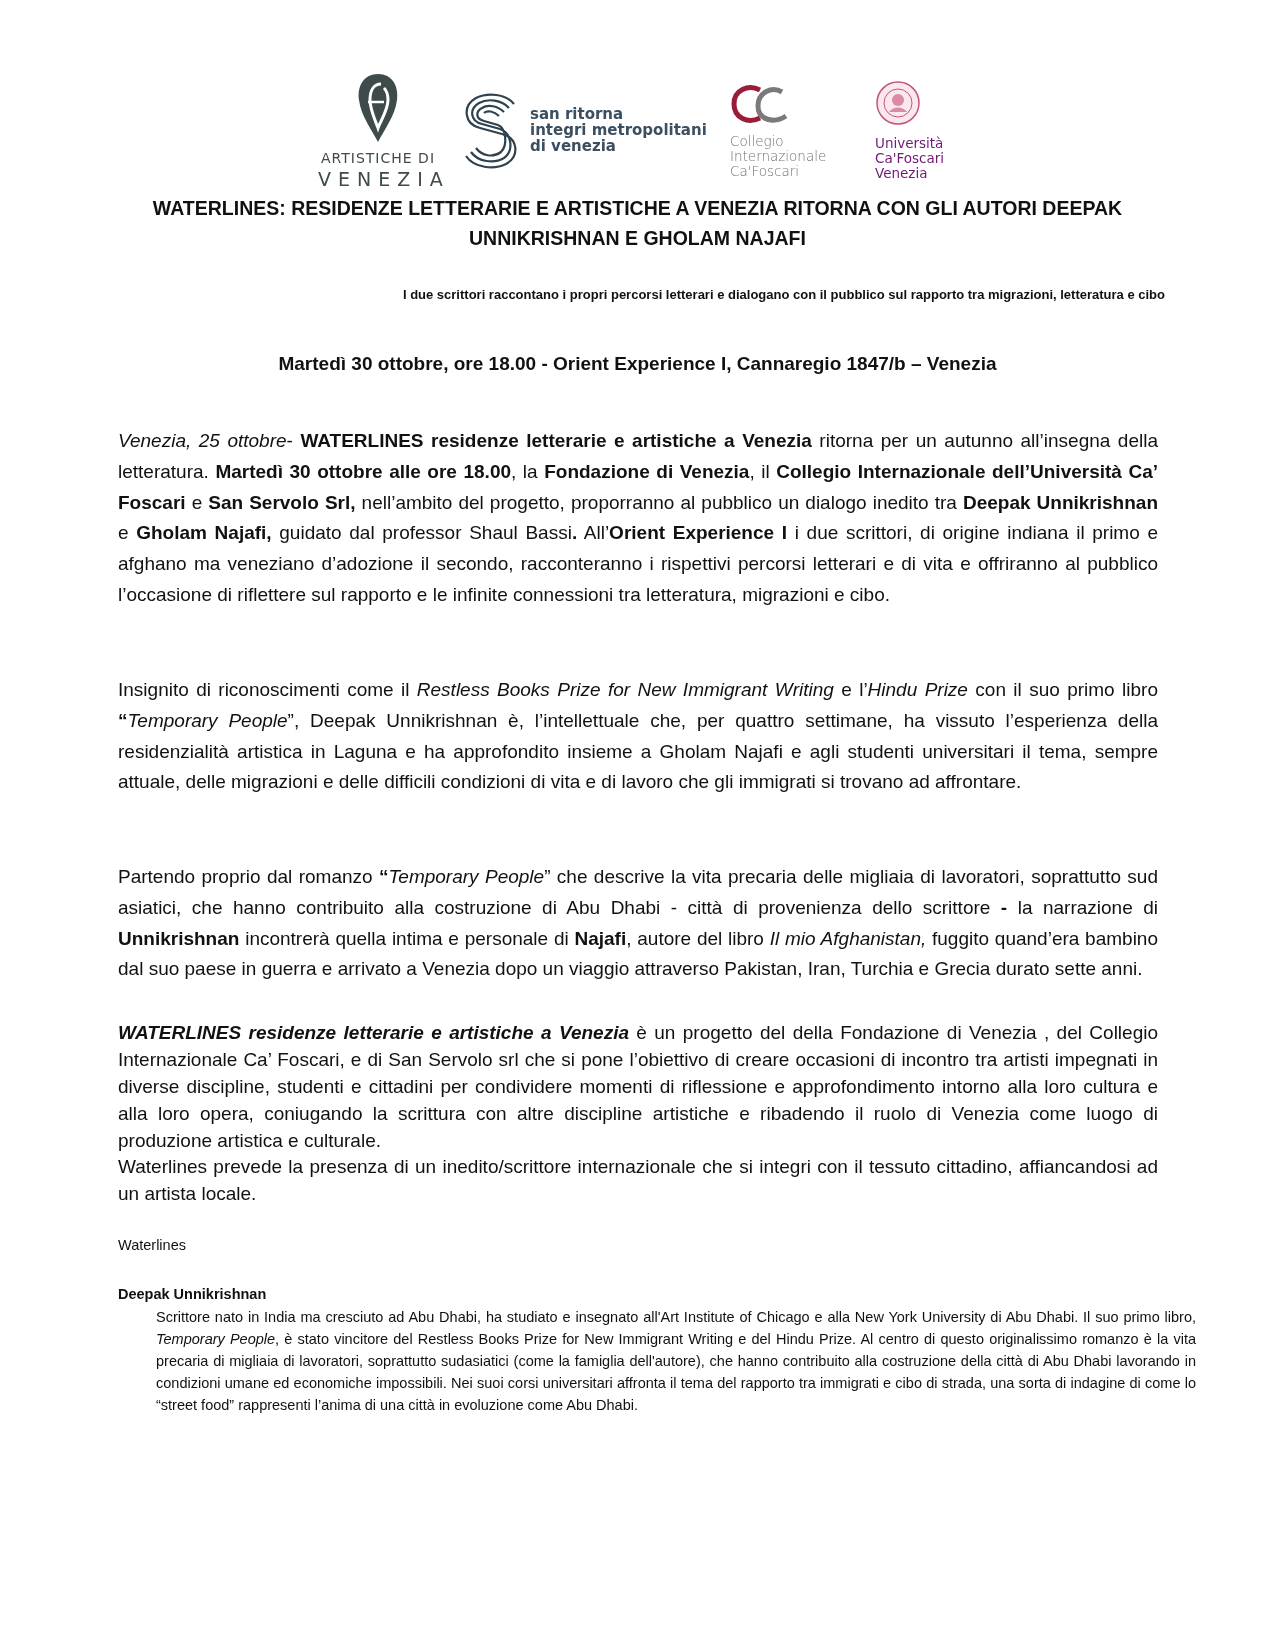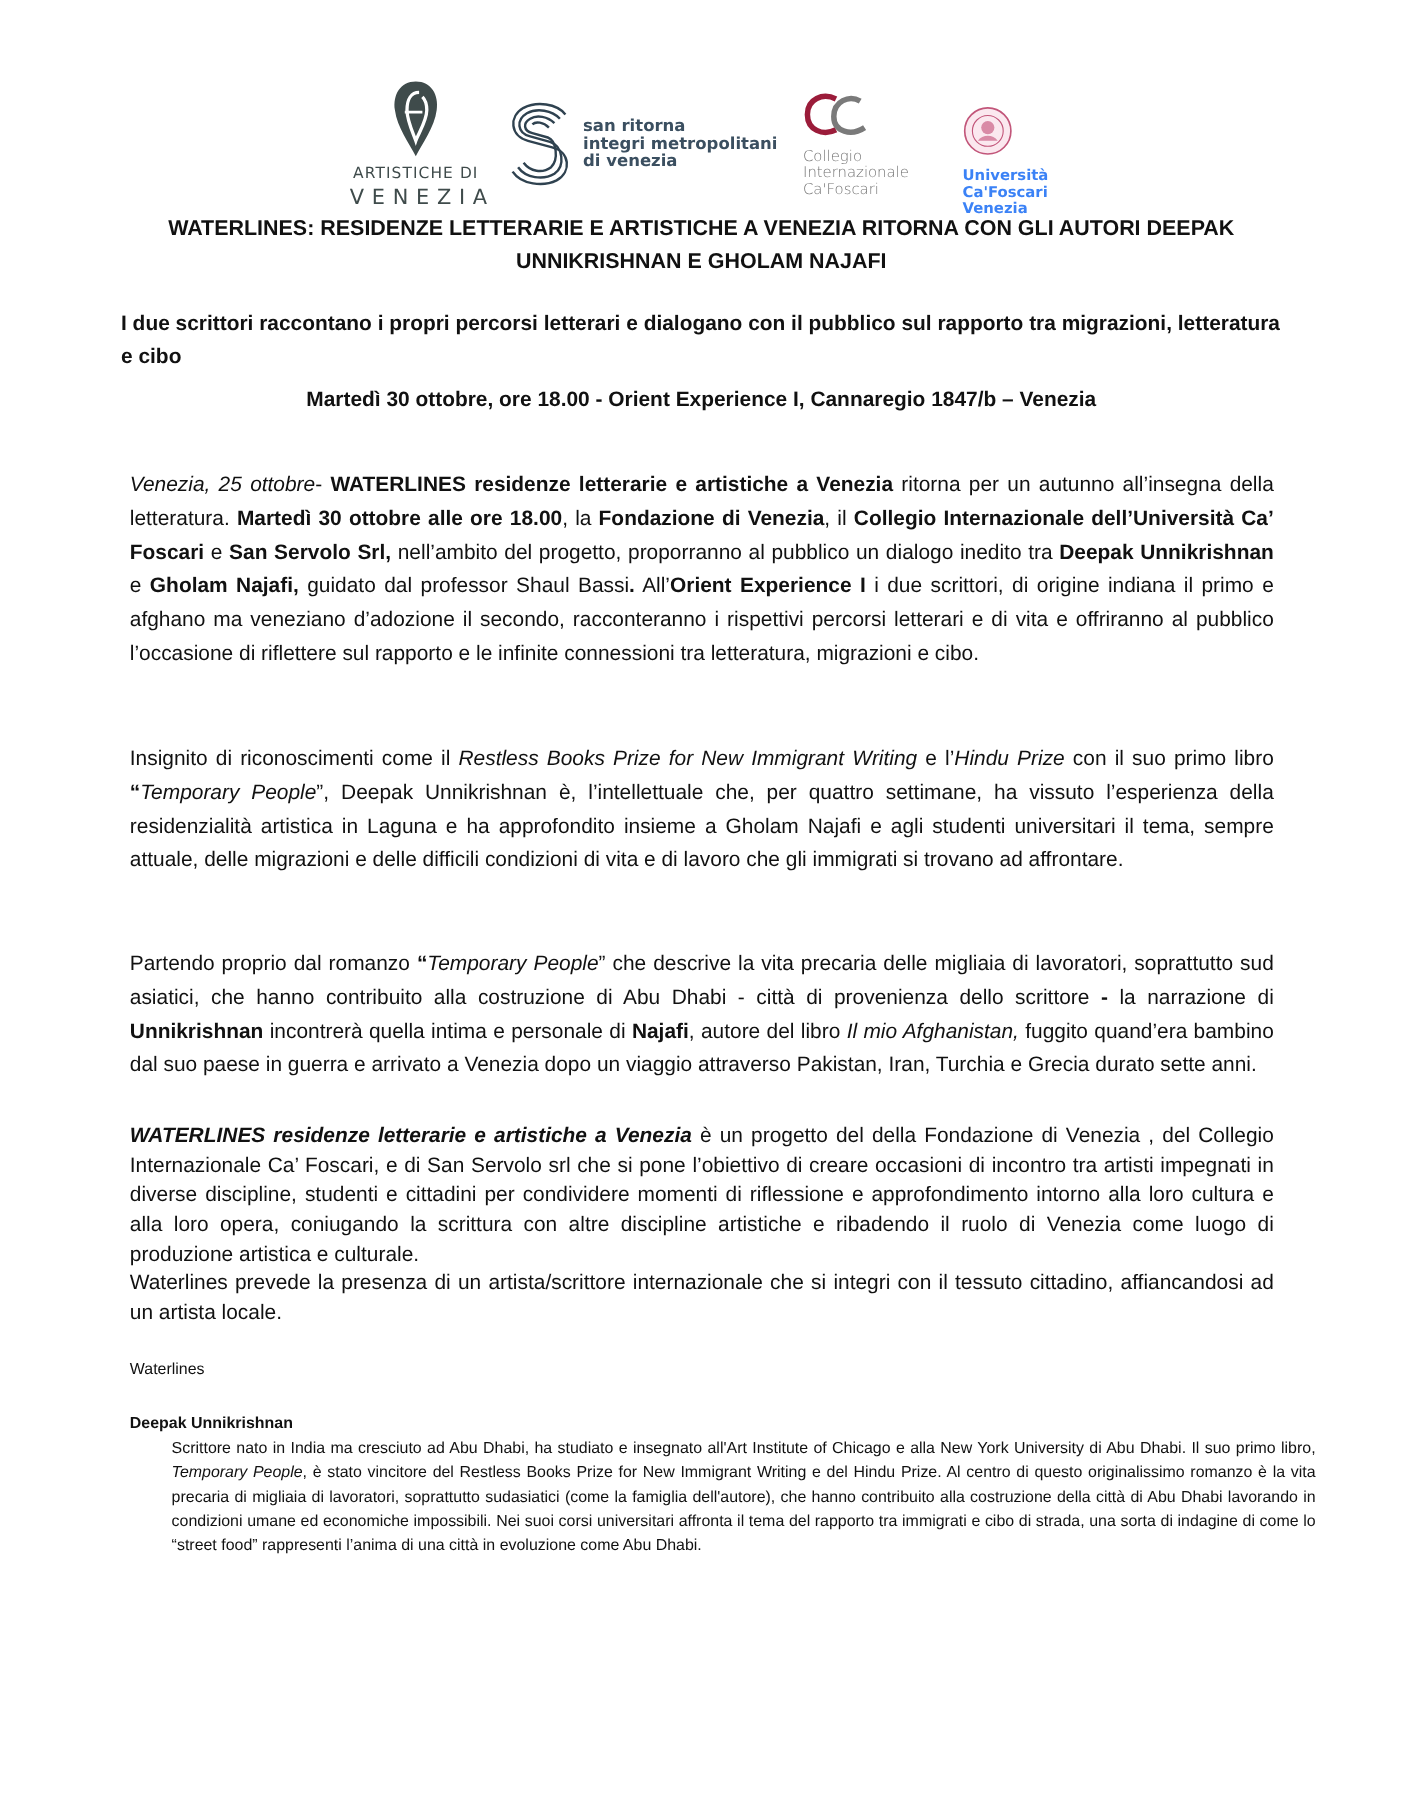--- a/index.html
+++ b/index.html
@@ -8,24 +8,24 @@
   .logo { position:absolute; }
   .fdv { left:318px; top:0; width:120px; text-align:center; color:#3f4b4b; }
   .fdv svg { display:block; margin:2px auto 0; }
   .fdv .l1 { font-size:14px; letter-spacing:1px; margin-top:6px; font-family:"DejaVu Sans",sans-serif; }
   .fdv .l2 { font-size:19px; letter-spacing:7px; margin-top:2px; font-family:"DejaVu Sans",sans-serif; }
   .ss { left:458px; top:20px; width:260px; height:80px; color:#2f4250; }
   .ss svg { position:absolute; left:0; top:0; }
   .ss .txt { position:absolute; left:72px; top:16px; font-family:"DejaVu Sans",sans-serif; font-size:15px; line-height:16px; font-weight:bold; color:#3b4f60; }
   .cic { left:730px; top:14px; width:120px; color:#737373; }
   .cic .txt { font-family:"DejaVu Sans",sans-serif; font-size:13.5px; line-height:15px; margin-top:4px; font-weight:300;}
-  .ucf { left:875px; top:26px; width:100px; color:#3b82f6;font-weight:bold; }
+  .ucf { left:875px; top:10px; width:100px; color:#701a75; }
   .ucf .txt { font-family:"DejaVu Sans",sans-serif; font-size:13.5px; line-height:15px; margin-top:6px;}
   .title { position:absolute; top:193px; left:110px; width:1055px; text-align:center; font-weight:bold; font-size:19.5px; line-height:30px; }
-  .subtitle { position:absolute; top:280px; left:110px; width:1055px; text-align:left; font-weight:bold; font-size:19px; line-height:30px; }
+  .subtitle { position:absolute; top:280px; left:110px; width:1055px; text-align:right; font-weight:bold; font-size:13px; line-height:30px; }
   .eventline { position:absolute; top:351px; left:110px; width:1055px; text-align:center; font-weight:bold; font-size:19px; line-height:26px; }
   .p { position:absolute; left:118px; width:1040px; font-size:19px; line-height:30.8px; text-align:justify; }
   .p1 { top:426px; }
   .p2 { top:675px; }
   .p3 { top:862px; }
   .p4 { top:1019px; line-height:27px; }
   .p5 { top:1153px; line-height:27px; }
   .bio-h { position:absolute; left:118px; top:1237px; font-size:14.5px; }
   .bio-name { position:absolute; left:118px; top:1286px; font-size:14.5px; font-weight:bold; }
   .bio { position:absolute; left:118px; top:1306px; width:1040px; font-size:14.5px; line-height:22px; text-align:justify;margin-left:38px; }
@@ -94,17 +94,17 @@
 <div class="eventline">Martedì 30 ottobre, ore 18.00 -  Orient Experience I, Cannaregio 1847/b – Venezia</div>
 
 <div class="p p1"><i>Venezia, 25 ottobre</i><span>- </span><b>WATERLINES residenze letterarie e artistiche a Venezia</b><span> ritorna per un autunno all’insegna della letteratura. </span><b>Martedì 30 ottobre alle ore 18.00</b><span>, la </span><b>Fondazione di Venezia</b><span>, il </span><b>Collegio Internazionale dell’Università Ca’ Foscari</b><span> e </span><b>San Servolo Srl,</b><span> nell’ambito del progetto, proporranno al pubblico un  dialogo inedito tra </span><b>Deepak Unnikrishnan</b><span> e </span><b>Gholam Najafi,</b><span> guidato dal professor Shaul Bassi</span><b>.</b><span> All’</span><b>Orient Experience I</b><span> i due scrittori, di origine indiana il primo e afghano ma veneziano d’adozione il secondo, racconteranno i rispettivi percorsi letterari e di vita e offriranno al pubblico l’occasione di riflettere sul rapporto e le infinite connessioni tra letteratura, migrazioni e cibo.</span></div>
 
 <div class="p p2"><span>Insignito di riconoscimenti come il </span><i>Restless Books Prize for New Immigrant Writing</i><span> e l’</span><i>Hindu Prize</i><span> con il suo primo libro </span><b>“</b><i>Temporary People</i><span>”, Deepak Unnikrishnan è, l’intellettuale che, per quattro settimane, ha vissuto l’esperienza della residenzialità artistica in Laguna e ha approfondito insieme a Gholam Najafi e agli studenti universitari il tema, sempre attuale, delle migrazioni e delle difficili condizioni di vita e di lavoro che gli immigrati si trovano ad affrontare.</span></div>
 
 <div class="p p3"><span>Partendo proprio dal romanzo </span><b>“</b><i>Temporary People</i><span>” che descrive la vita precaria delle migliaia di lavoratori, soprattutto sud asiatici, che hanno contribuito alla costruzione di Abu Dhabi - città di provenienza dello scrittore </span><b>-</b><span> la narrazione di </span><b>Unnikrishnan</b><span> incontrerà quella intima e personale di </span><b>Najafi</b><span>, autore del libro </span><i>Il mio Afghanistan,</i><span> fuggito quand’era bambino dal suo paese in guerra e arrivato a Venezia dopo un viaggio attraverso Pakistan, Iran, Turchia e Grecia durato sette anni.</span></div>
 
 <div class="p p4"><b><i>WATERLINES residenze letterarie e artistiche a Venezia</i></b><span> è un progetto del della Fondazione di Venezia , del Collegio Internazionale Ca’ Foscari, e di San Servolo srl che si pone l’obiettivo di creare occasioni di incontro tra artisti impegnati in diverse discipline, studenti e cittadini per condividere momenti di riflessione e approfondimento intorno alla loro cultura e alla loro opera, coniugando la scrittura con altre discipline artistiche e ribadendo il ruolo di Venezia come luogo di produzione artistica e culturale.</span></div>
 
-<div class="p p5">Waterlines prevede la presenza di un artista/scrittore internazionale che si integri con il tessuto cittadino, affiancandosi ad un artista locale.</div>
+<div class="p p5">Waterlines prevede la presenza di un inedito/scrittore internazionale che si integri con il tessuto cittadino, affiancandosi ad un artista locale.</div>
 
 <div class="bio-h">Waterlines</div>
 <div class="bio-name">Deepak Unnikrishnan</div>
 <div class="bio"><span>Scrittore nato in India ma cresciuto ad Abu Dhabi,  ha studiato e insegnato all'Art Institute of Chicago e alla New York University di Abu Dhabi. Il suo primo libro, </span><i>Temporary People</i><span>, è stato vincitore del Restless Books Prize for New Immigrant Writing e del Hindu Prize. Al centro di questo originalissimo romanzo è la vita precaria di migliaia di lavoratori, soprattutto sudasiatici (come la famiglia dell'autore), che hanno contribuito alla costruzione della città di Abu Dhabi lavorando in condizioni umane ed economiche impossibili. Nei suoi corsi universitari affronta il tema del rapporto tra immigrati e cibo di strada, una sorta di indagine di come lo “street food” rappresenti l’anima di una città in evoluzione come Abu Dhabi.</span></div>
 
 </body></html>

